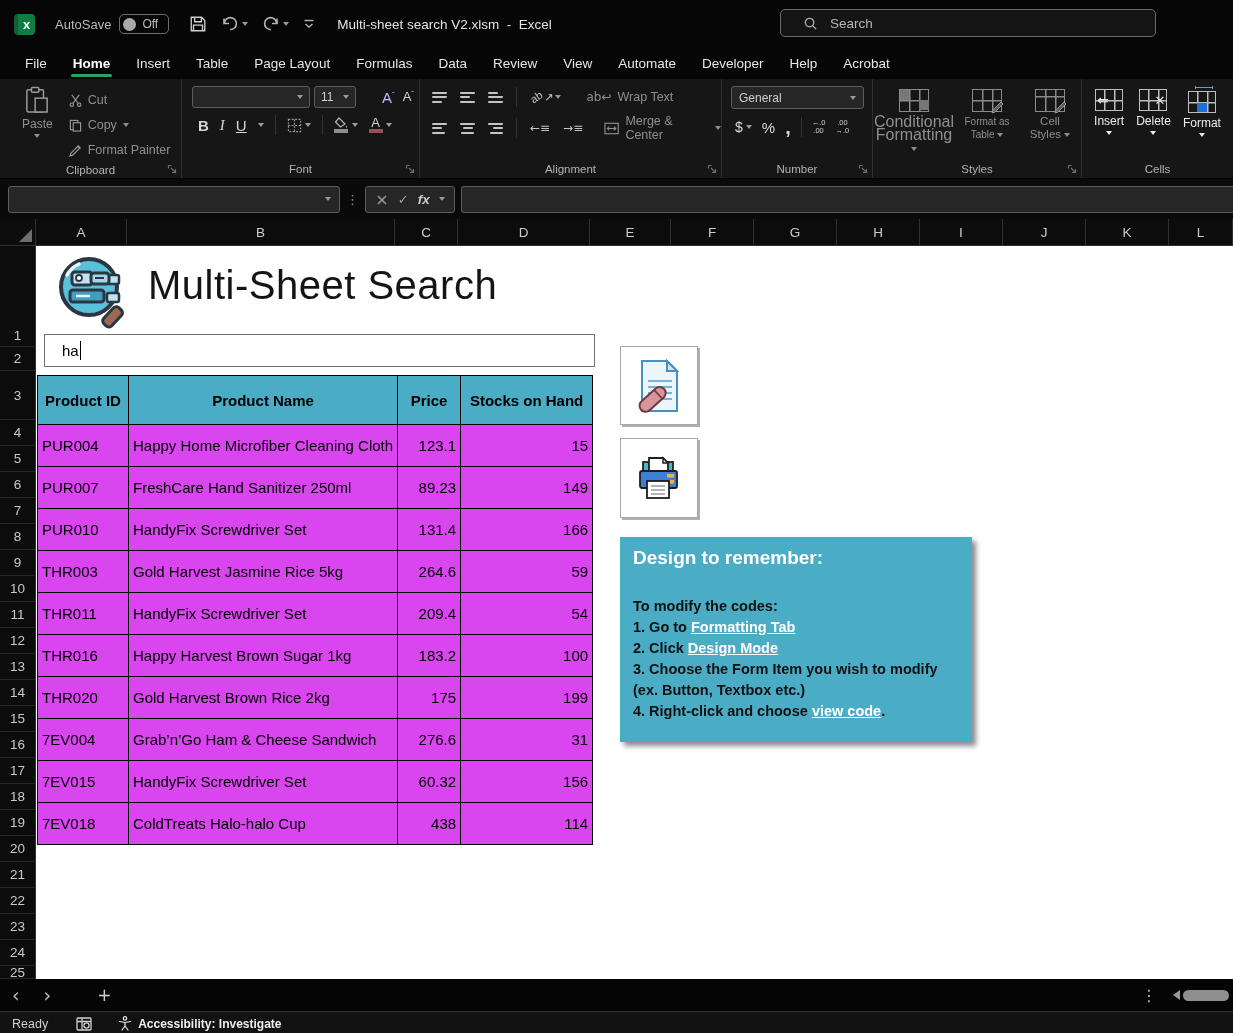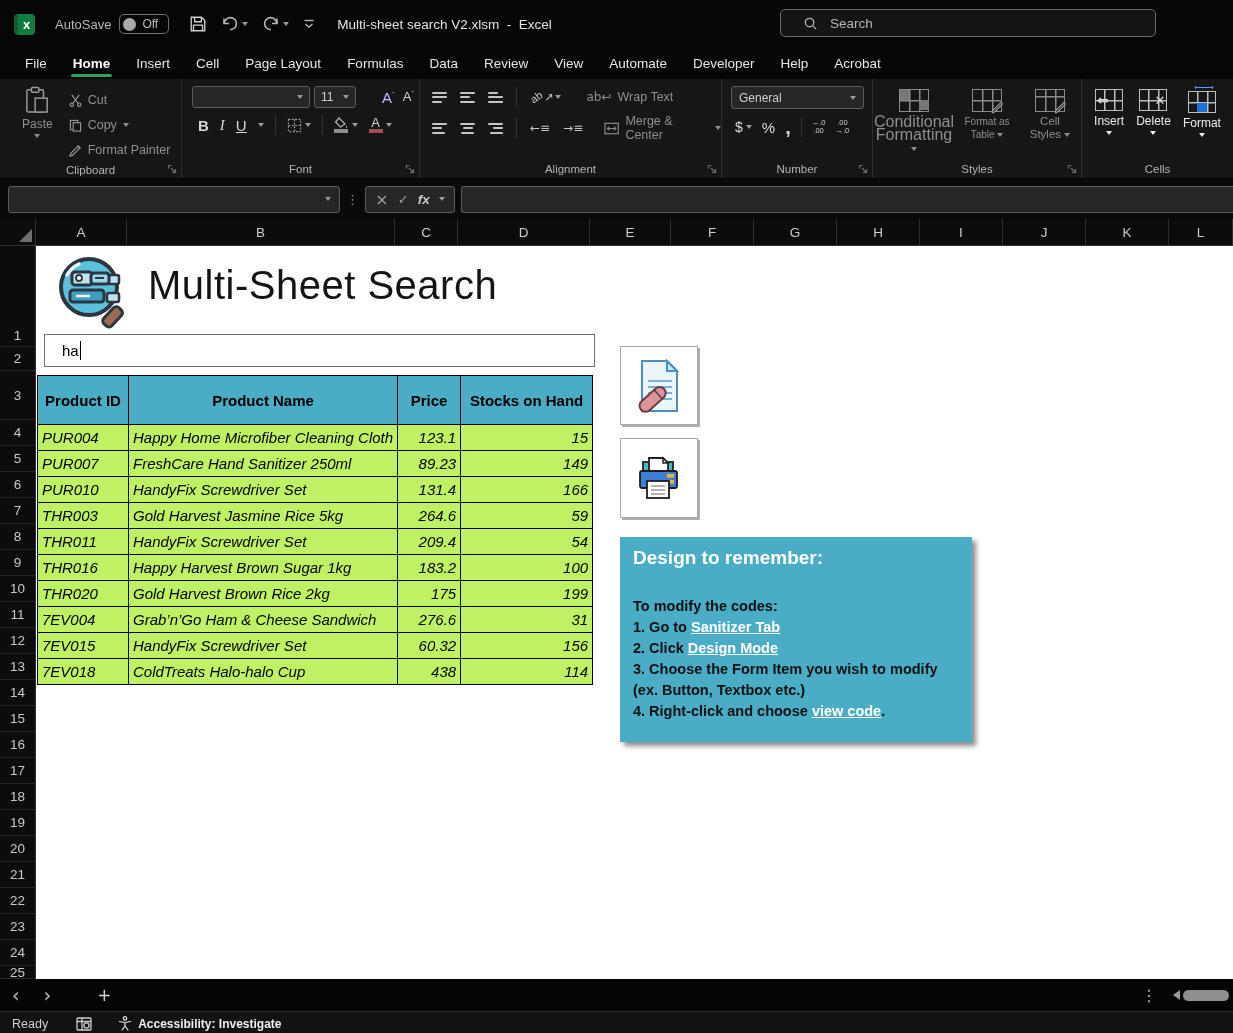--- a/index.html
+++ b/index.html
@@ -67,21 +67,21 @@
   .rh{display:flex;align-items:center;justify-content:center;color:#c9c9c9;font-size:13.5px;border-bottom:1px solid #262626;box-sizing:border-box;}
   .rh.bottom{align-items:flex-end;padding-bottom:3px;}
 
   .sheet-title{position:absolute;left:148px;top:17px;font-size:40px;color:#141414;letter-spacing:.5px;}
   .logo{position:absolute;left:53px;top:3px;}
   .sheet-search{position:absolute;left:44px;top:88px;width:551px;height:33px;border:1px solid #6f6f6f;background:#fff;display:flex;align-items:center;padding-left:17px;box-sizing:border-box;font-size:15px;color:#000;}
   .tcaret{width:1.5px;height:19px;background:#000;margin-left:1px;}
 
   table.data{position:absolute;left:37px;top:129px;border-collapse:collapse;table-layout:fixed;font-size:15px;color:#000;}
   table.data th{background:var(--teal);border:1px solid #000;font-weight:bold;height:48px;text-align:center;padding:0 3px;overflow:hidden;white-space:nowrap;}
-  table.data td{border:1px solid #000;height:25px;padding:0 4px;overflow:hidden;white-space:nowrap;background:#bef264;font-style:italic;}
+  table.data td{border:1px solid #000;height:25px;padding:8px 4px;overflow:hidden;white-space:nowrap;background:#d946ef;}
   td.num{text-align:right;}
 
   .sq-btn{position:absolute;width:78px;background:#fff;border:1px solid #a8a8a8;box-shadow:2px 2px 0 rgba(110,110,110,.55);display:flex;align-items:center;justify-content:center;box-sizing:border-box;}
   .btn-clear{left:620px;top:100px;height:79px;}
   .btn-print{left:620px;top:192px;height:80px;}
 
   .note{position:absolute;left:620px;top:291px;width:352px;height:205px;background:var(--teal);box-shadow:4px 4px 5px rgba(0,0,0,.45);box-sizing:border-box;padding:10px 13px;}
   .note h2{margin:0;font-size:19px;color:#fff;font-weight:bold;}
   .note .body{margin-top:27px;font-size:14.5px;line-height:21px;color:#111;font-weight:600;}
   .note .link{color:#fff;font-weight:bold;text-decoration:underline;}
@@ -156,21 +156,21 @@
           <path d="M10.5 10.5L14 14" stroke="#b0b0b0" stroke-width="1.4"></path>
         </svg>
       <span>Search</span>
     </div>
   </div>
 
   <div class="menubar" id="menubar">
       <div class="menu-item">File</div>
       <div class="menu-item active">Home</div>
       <div class="menu-item">Insert</div>
-      <div class="menu-item">Cell</div>
+      <div class="menu-item">Table</div>
       <div class="menu-item">Page Layout</div>
       <div class="menu-item">Formulas</div>
       <div class="menu-item">Data</div>
       <div class="menu-item">Review</div>
       <div class="menu-item">View</div>
       <div class="menu-item">Automate</div>
       <div class="menu-item">Developer</div>
       <div class="menu-item">Help</div>
       <div class="menu-item">Acrobat</div>
     </div>
@@ -641,21 +641,21 @@
         <rect x="31" y="26" width="7" height="3.6" fill="#F2B233"></rect>
         <rect x="11" y="27" width="22" height="17" fill="#fff" stroke="#1d1d1d" stroke-width="1.8"></rect>
         <path d="M15 32h14M15 36h14M15 40h14" stroke="#9a9a9a" stroke-width="1.5"></path>
       </svg>
     </div>
 
     <div class="note">
       <h2>Design to remember:</h2>
       <div class="body" id="note-body">
           <div><span>To modify the codes:</span></div>
-          <div><span>1. Go to </span><span class="link">Sanitizer Tab</span></div>
+          <div><span>1. Go to </span><span class="link">Formatting Tab</span></div>
           <div><span>2. Click </span><span class="link">Design Mode</span></div>
           <div><span>3. Choose the Form Item you wish to modify (ex. Button, Textbox etc.)</span></div>
           <div><span>4. Right-click and choose </span><span class="link">view code</span><span>.</span></div>
         </div>
     </div>
   </div>
 
   <div class="tabbar">
     <span class="nav-ar ico-txt">‹</span>
     <span class="nav-ar ico-txt">›</span>

